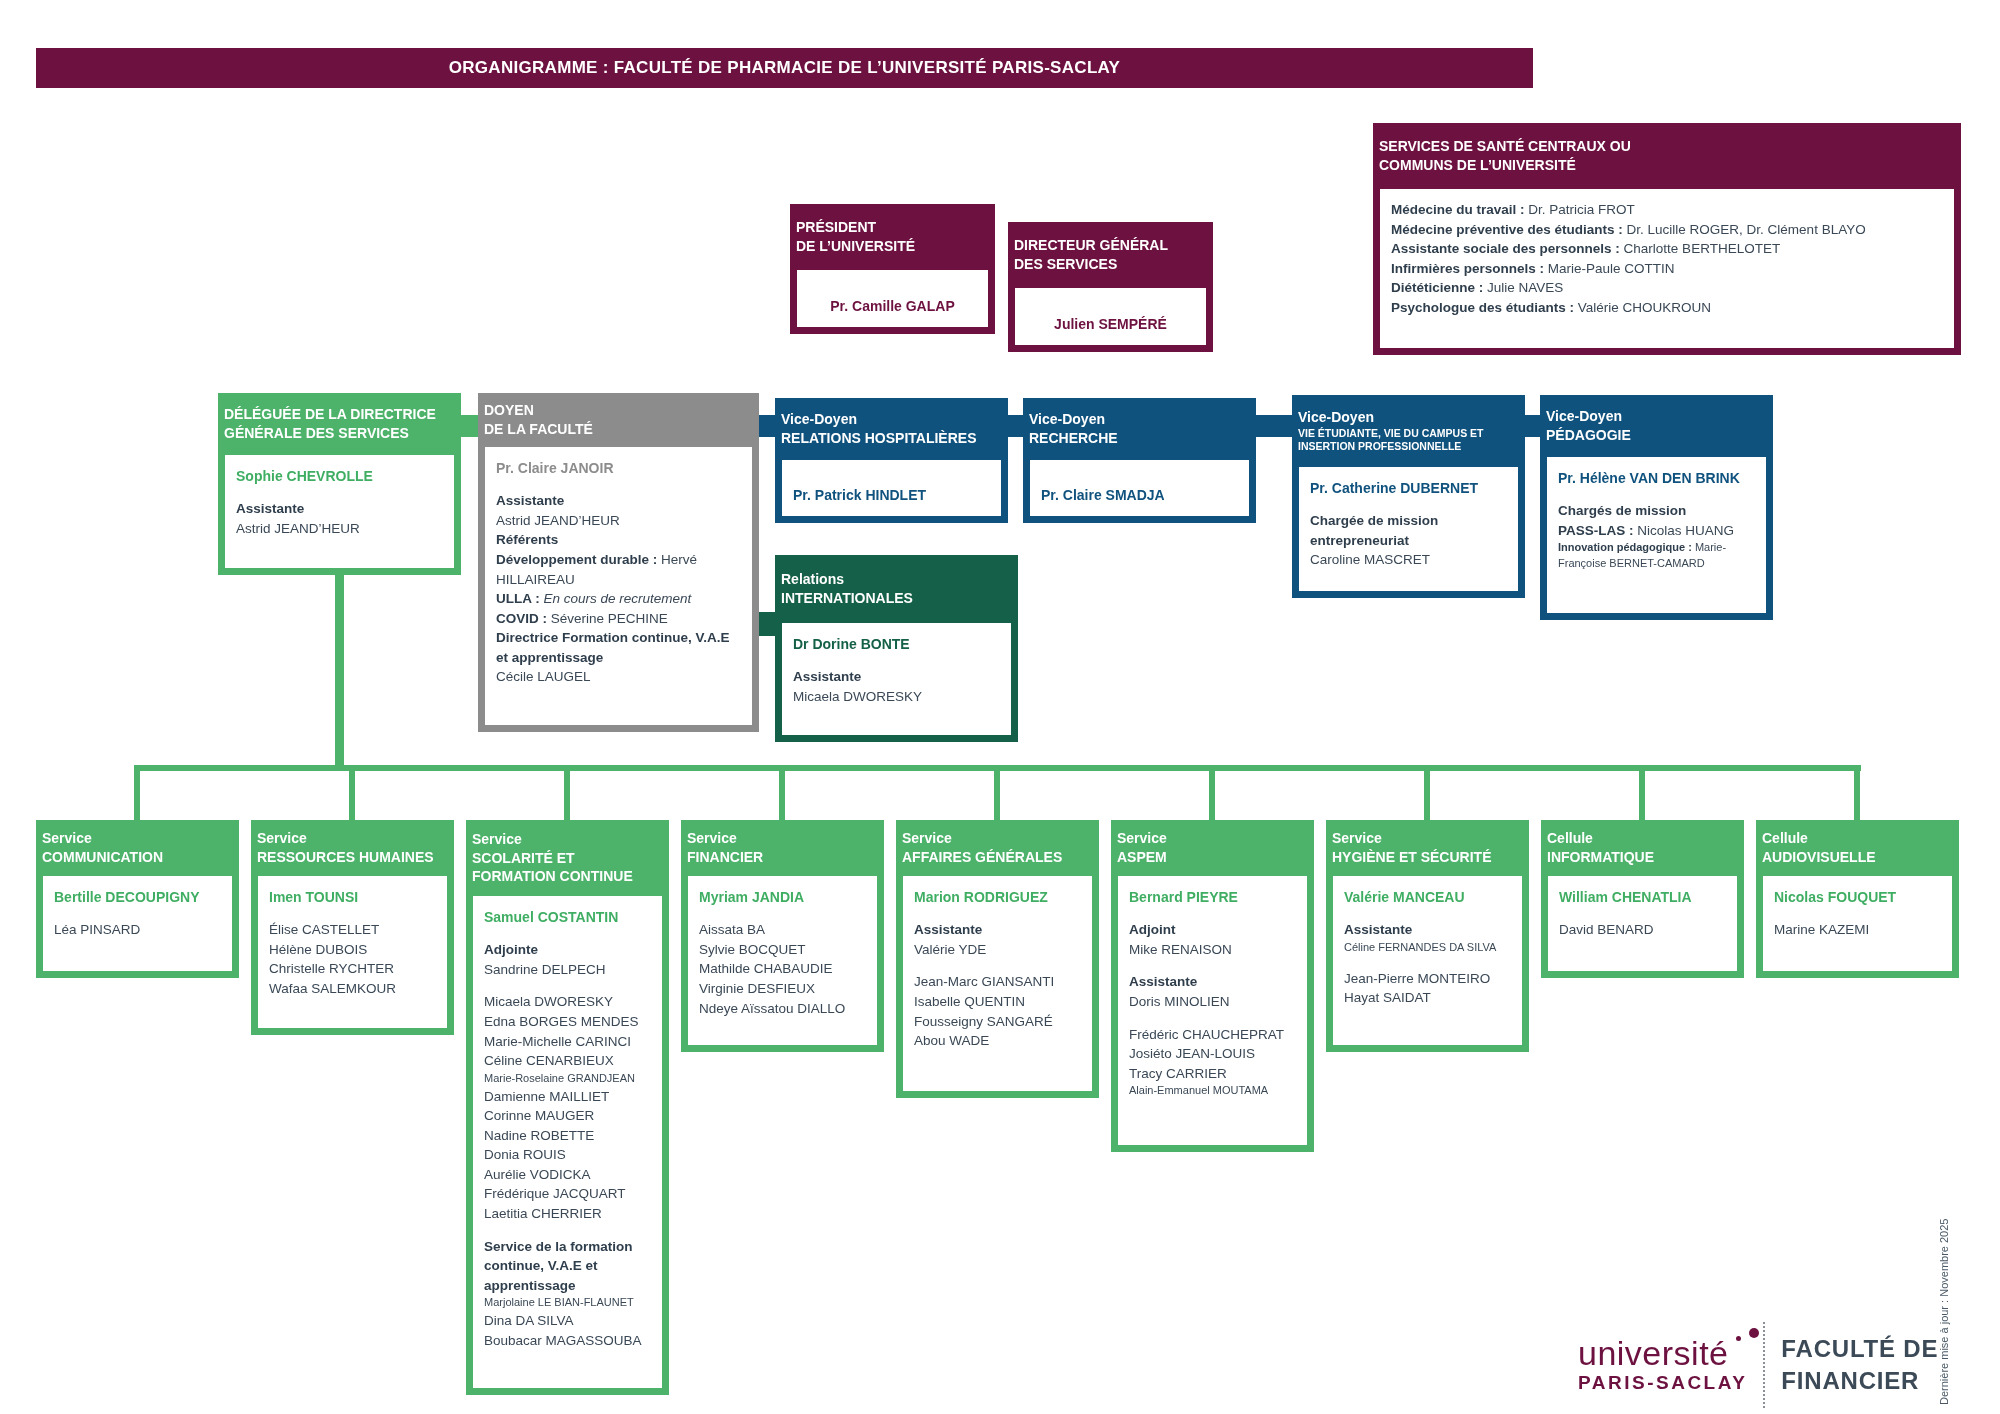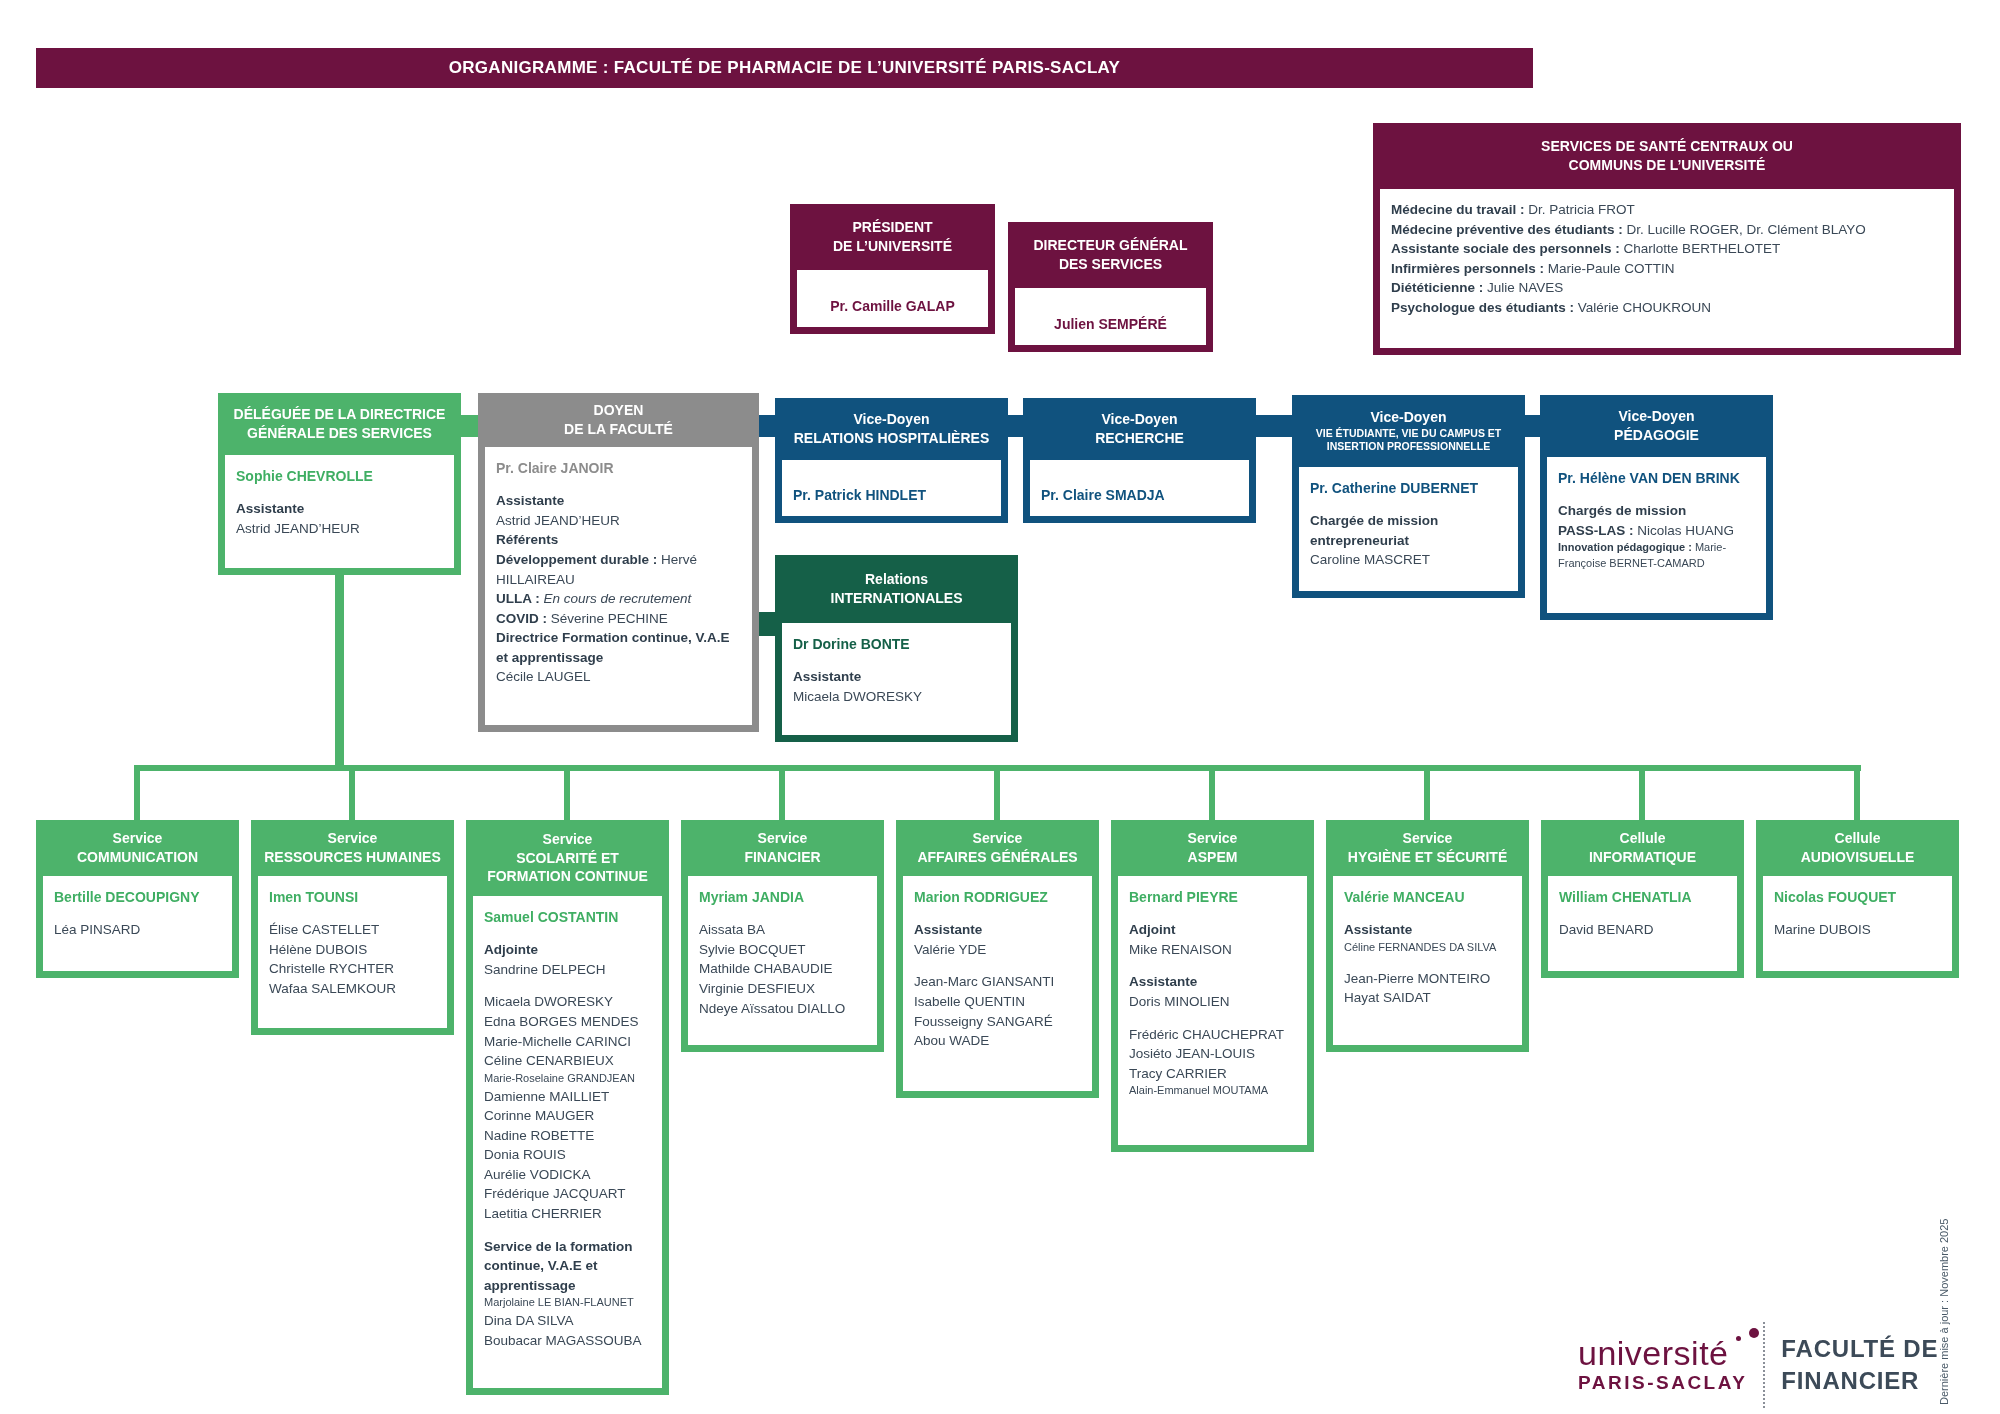--- a/index.html
+++ b/index.html
@@ -17,21 +17,21 @@
     display:flex;align-items:center;justify-content:center;letter-spacing:.3px;
   }
   .box{position:absolute;display:flex;flex-direction:column;box-sizing:border-box;}
   .box.maroon{background:var(--maroon);--accent:var(--maroon);}
   .box.green{background:var(--green);--accent:#3fae63;}
   .box.dkgreen{background:var(--dkgreen);--accent:var(--dkgreen);}
   .box.blue{background:var(--blue);--accent:var(--blue);}
   .box.gray{background:var(--gray);--accent:#8c8c8c;}
   .box-head{
     flex:0 0 auto;display:flex;flex-direction:column;justify-content:center;
-    color:#fff;font-weight:700;font-size:14px;text-align:center;line-height:1.35;
+    color:#fff;font-weight:700;font-size:14px;line-height:1.35;
     padding:2px 6px;box-sizing:border-box;
   }
   .box-body{
     background:#fff;flex:1 1 auto;margin:0 7px 7px 7px;padding:11px 11px;
     font-size:13.5px;line-height:1.45;box-sizing:border-box;overflow:hidden;text-align:left;
   }
   .box-body.vcenter{display:flex;flex-direction:column;justify-content:flex-end;}
   .box-body.center{text-align:center;}
   .line{margin:0;}
   .line .b{font-weight:700;color:var(--ink-b);}
@@ -350,21 +350,21 @@
   </div>
 
   <div class="box green" style="left:1756px;top:820px;width:203px;height:158px;">
     <div class="box-head" style="height:56px;">
         <div class="line">Cellule</div>
         <div class="line">AUDIOVISUELLE</div>
       </div>
     <div class="box-body">
         <div class="line lead"><span class="t">Nicolas FOUQUET</span></div>
         <div class="gap"></div>
-        <div class="line"><span class="t">Marine DUBOIS</span></div>
+        <div class="line"><span class="t">Marine KAZEMI</span></div>
       </div>
   </div>
 
   <div id="footer-logo">
     <div id="logo-left">
       <div id="logo-univ">université</div>
       <span class="logo-dot" style="width:10px;height:10px;right:4px;top:-8px;"></span>
       <span class="logo-dot" style="width:5px;height:5px;right:22px;top:0px;"></span>
       <div id="logo-sub">PARIS-SACLAY</div>
     </div>

